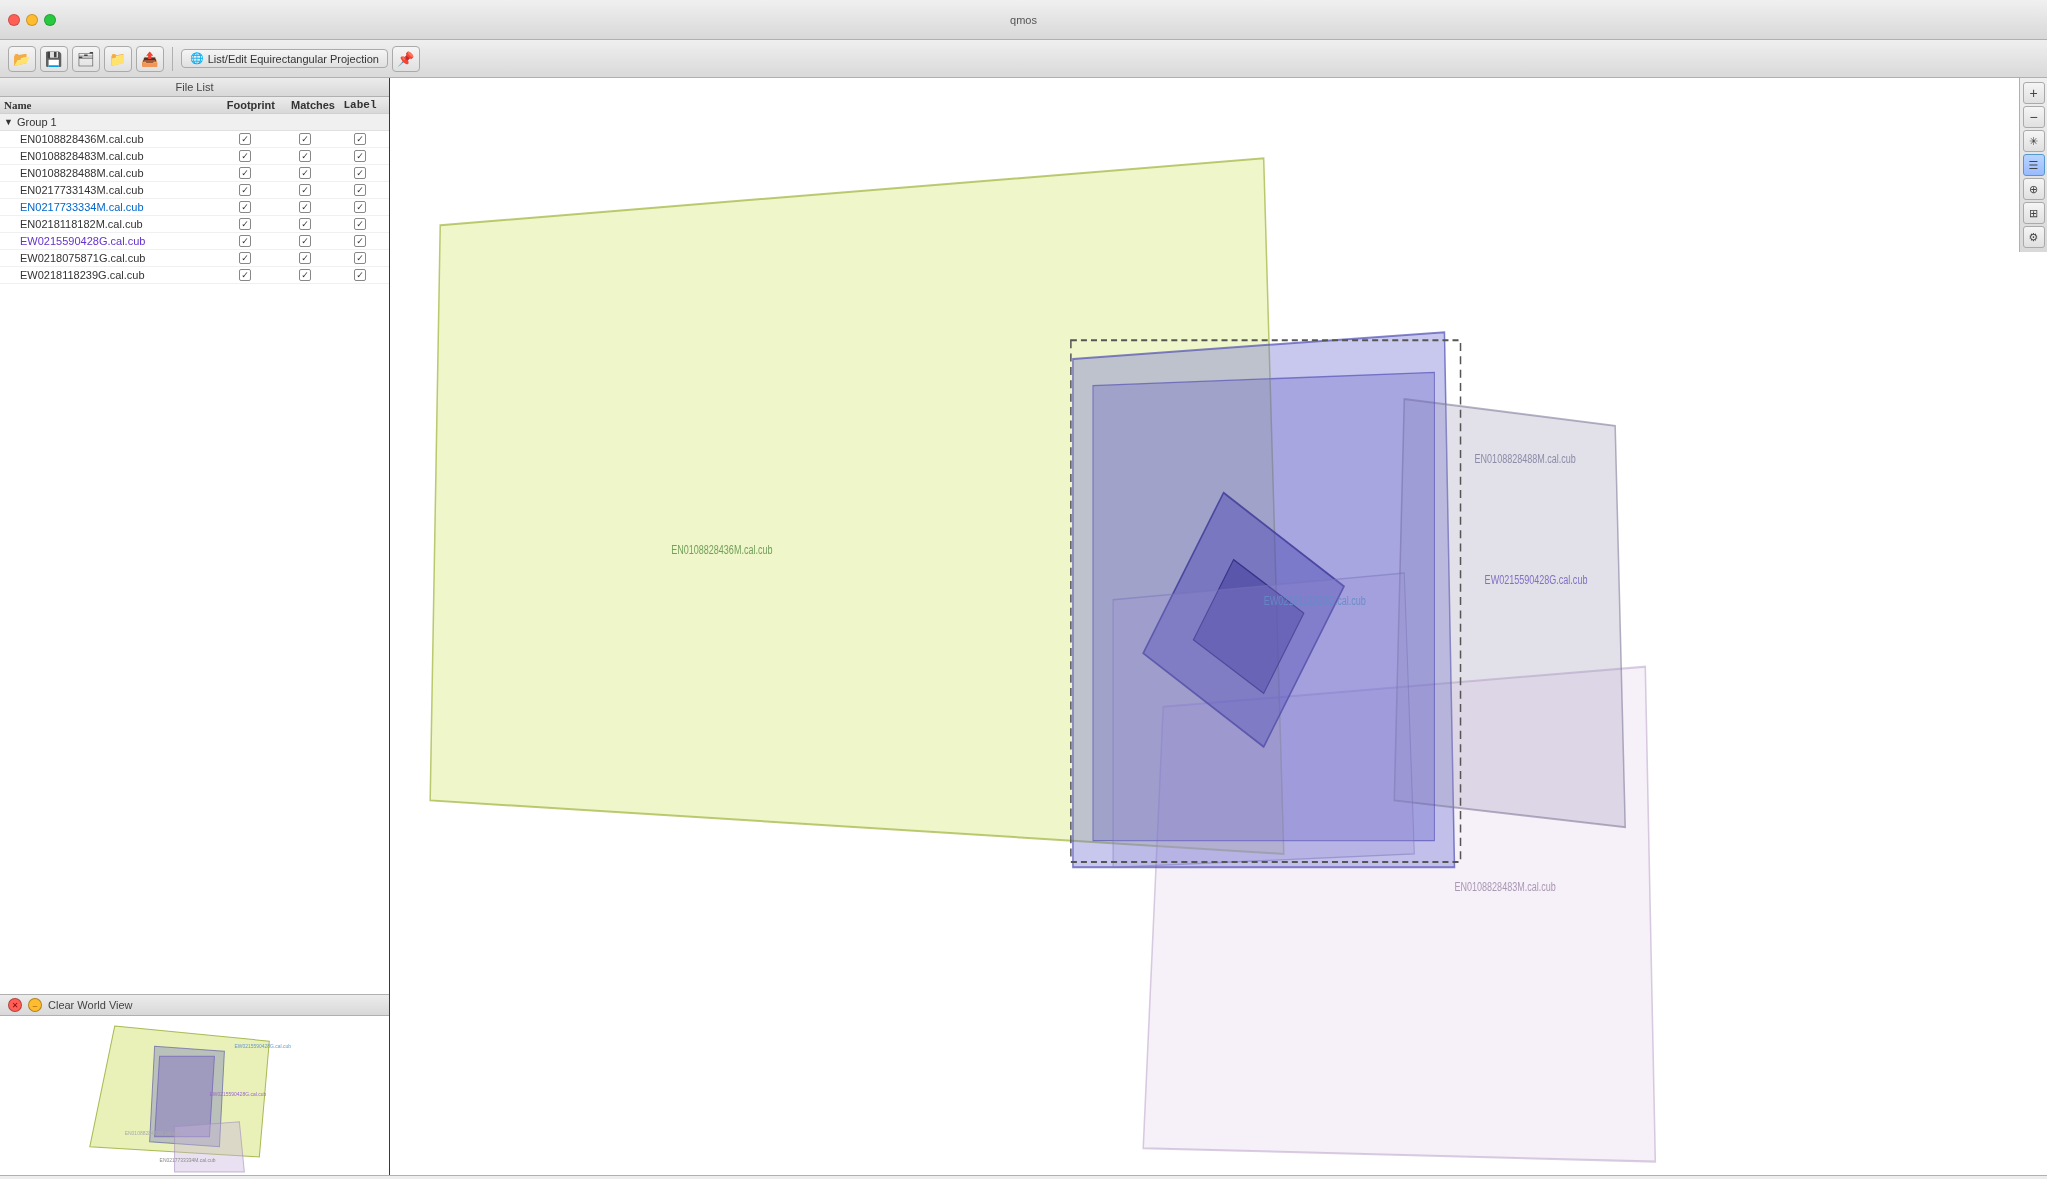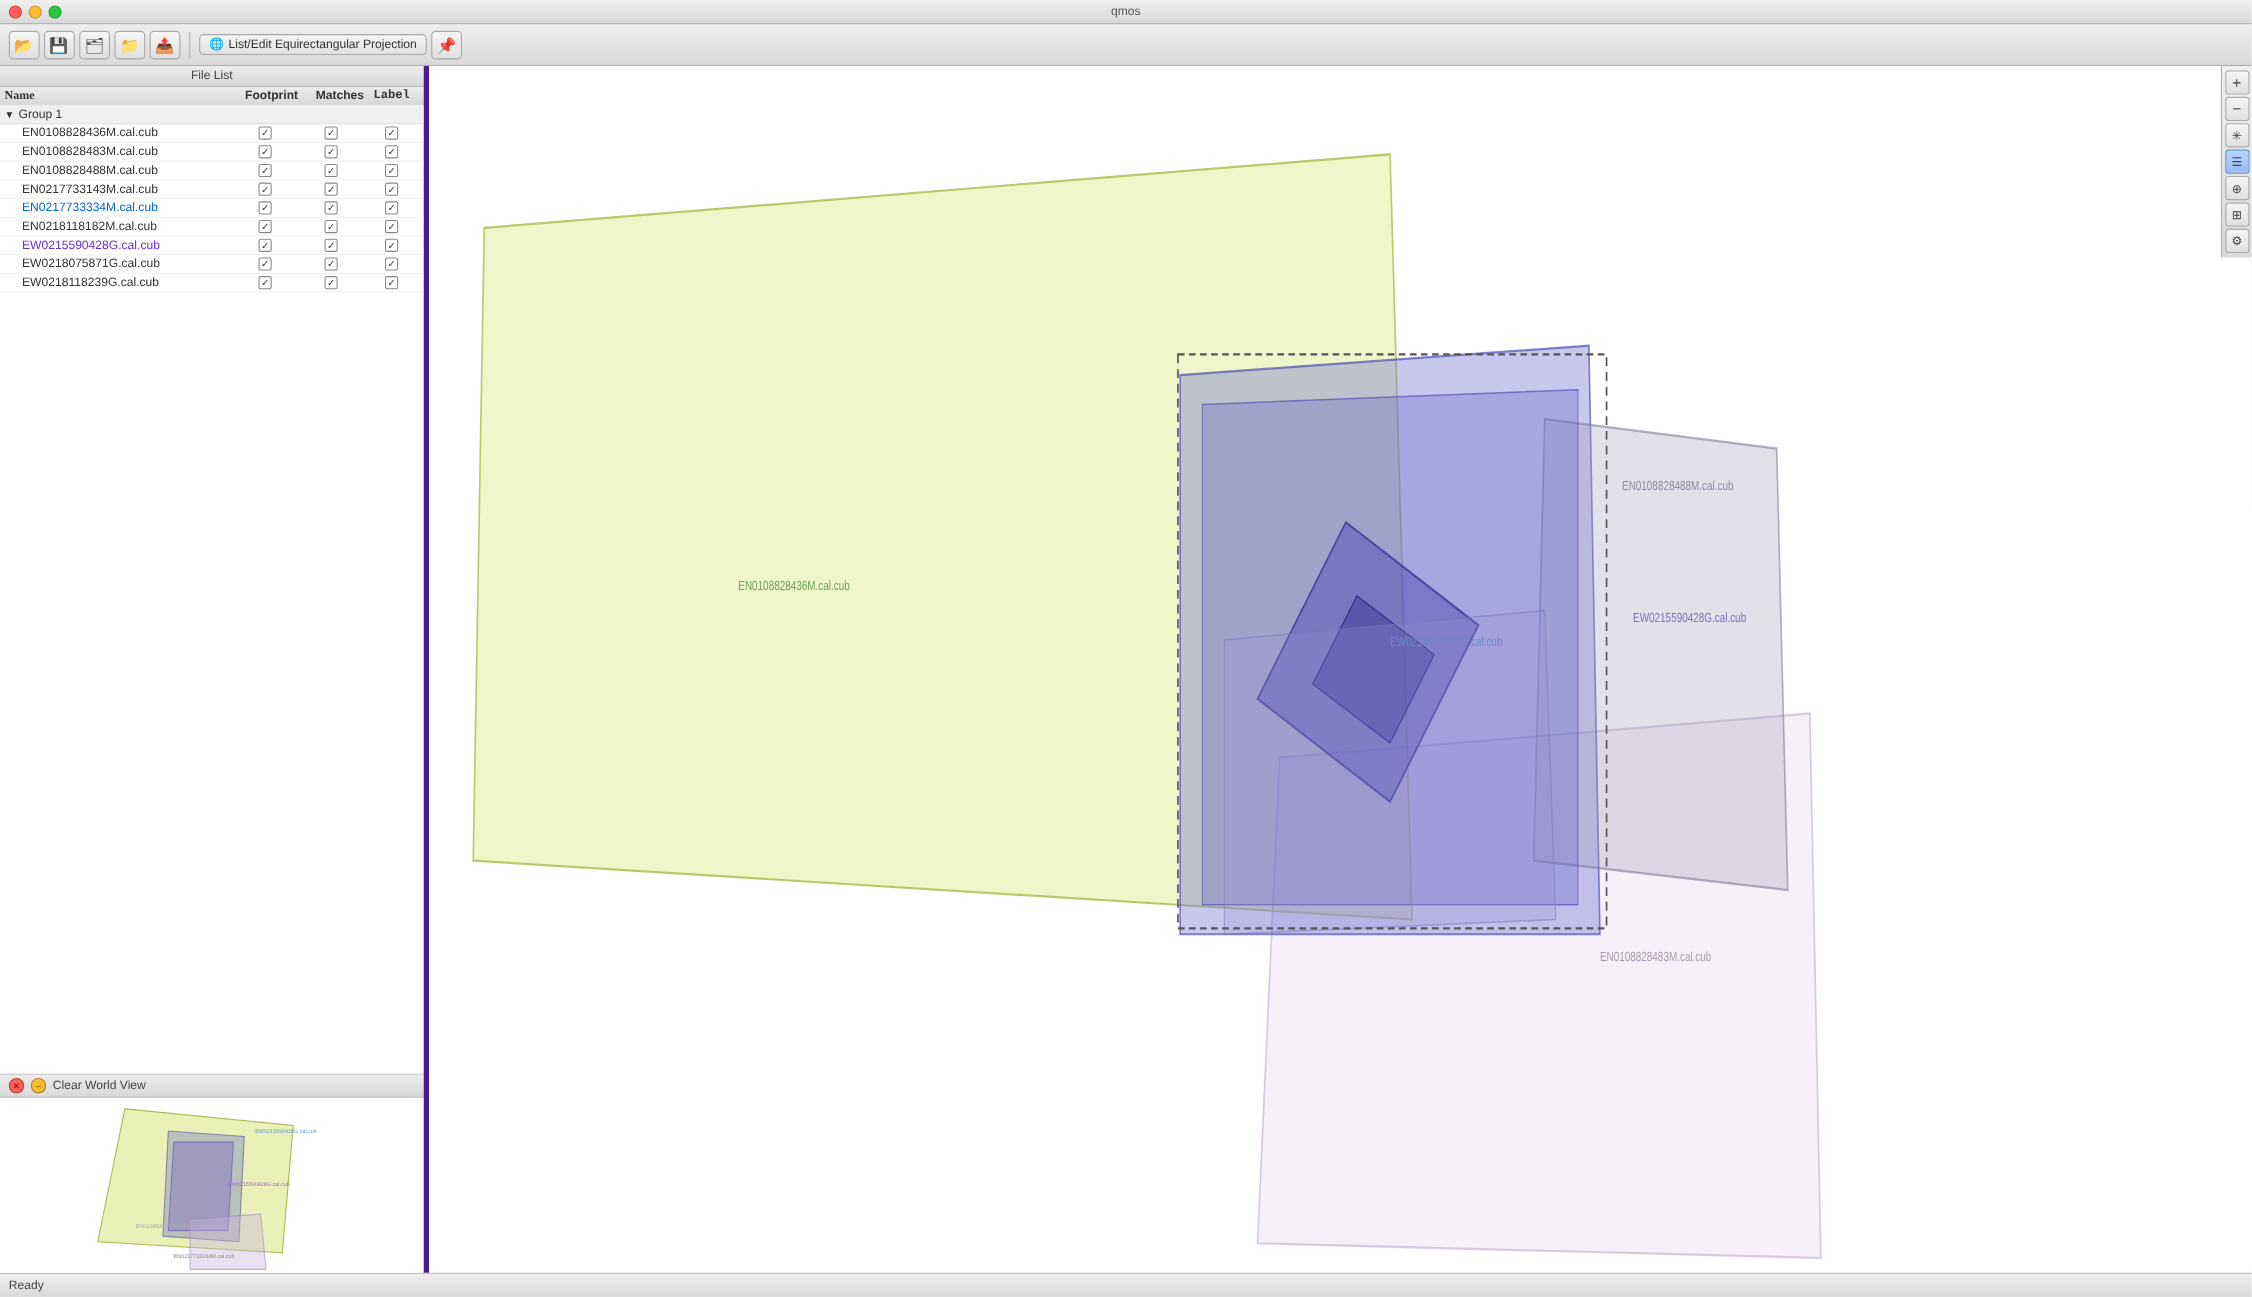--- a/index.html
+++ b/index.html
@@ -1,21 +1,21 @@
 <!DOCTYPE html>
 <html><head>
   <meta charset="utf-8">
   <style>
     * { box-sizing: border-box; margin: 0; padding: 0; }
     body { font-family: -apple-system, BlinkMacSystemFont, 'Helvetica Neue', Arial, sans-serif; font-size: 12px; background: #e8e8e8; overflow: hidden; user-select: none; }
 
     
     .titlebar {
       background: linear-gradient(to bottom, #f0f0f0, #d8d8d8);
-      height: 22px;
+      height: 40px;
       display: flex;
       align-items: center;
       justify-content: center;
       border-bottom: 1px solid #b0b0b0;
       position: relative;
     }
     .titlebar-controls {
       position: absolute;
       left: 8px;
       display: flex;
@@ -75,21 +75,21 @@
       display: flex;
       height: calc(100vh - 22px - 38px - 22px);
     }
 
     
     .left-panel {
       width: 390px;
       min-width: 390px;
       display: flex;
       flex-direction: column;
-      border-right: 5px solid #4c1d95;
+      border-right: 1px solid #4c1d95;
       background: #f5f5f5;
     }
 
     
     .file-list-section {
       flex: 1;
       display: flex;
       flex-direction: column;
       border-bottom: 1px solid #b0b0b0;
     }

